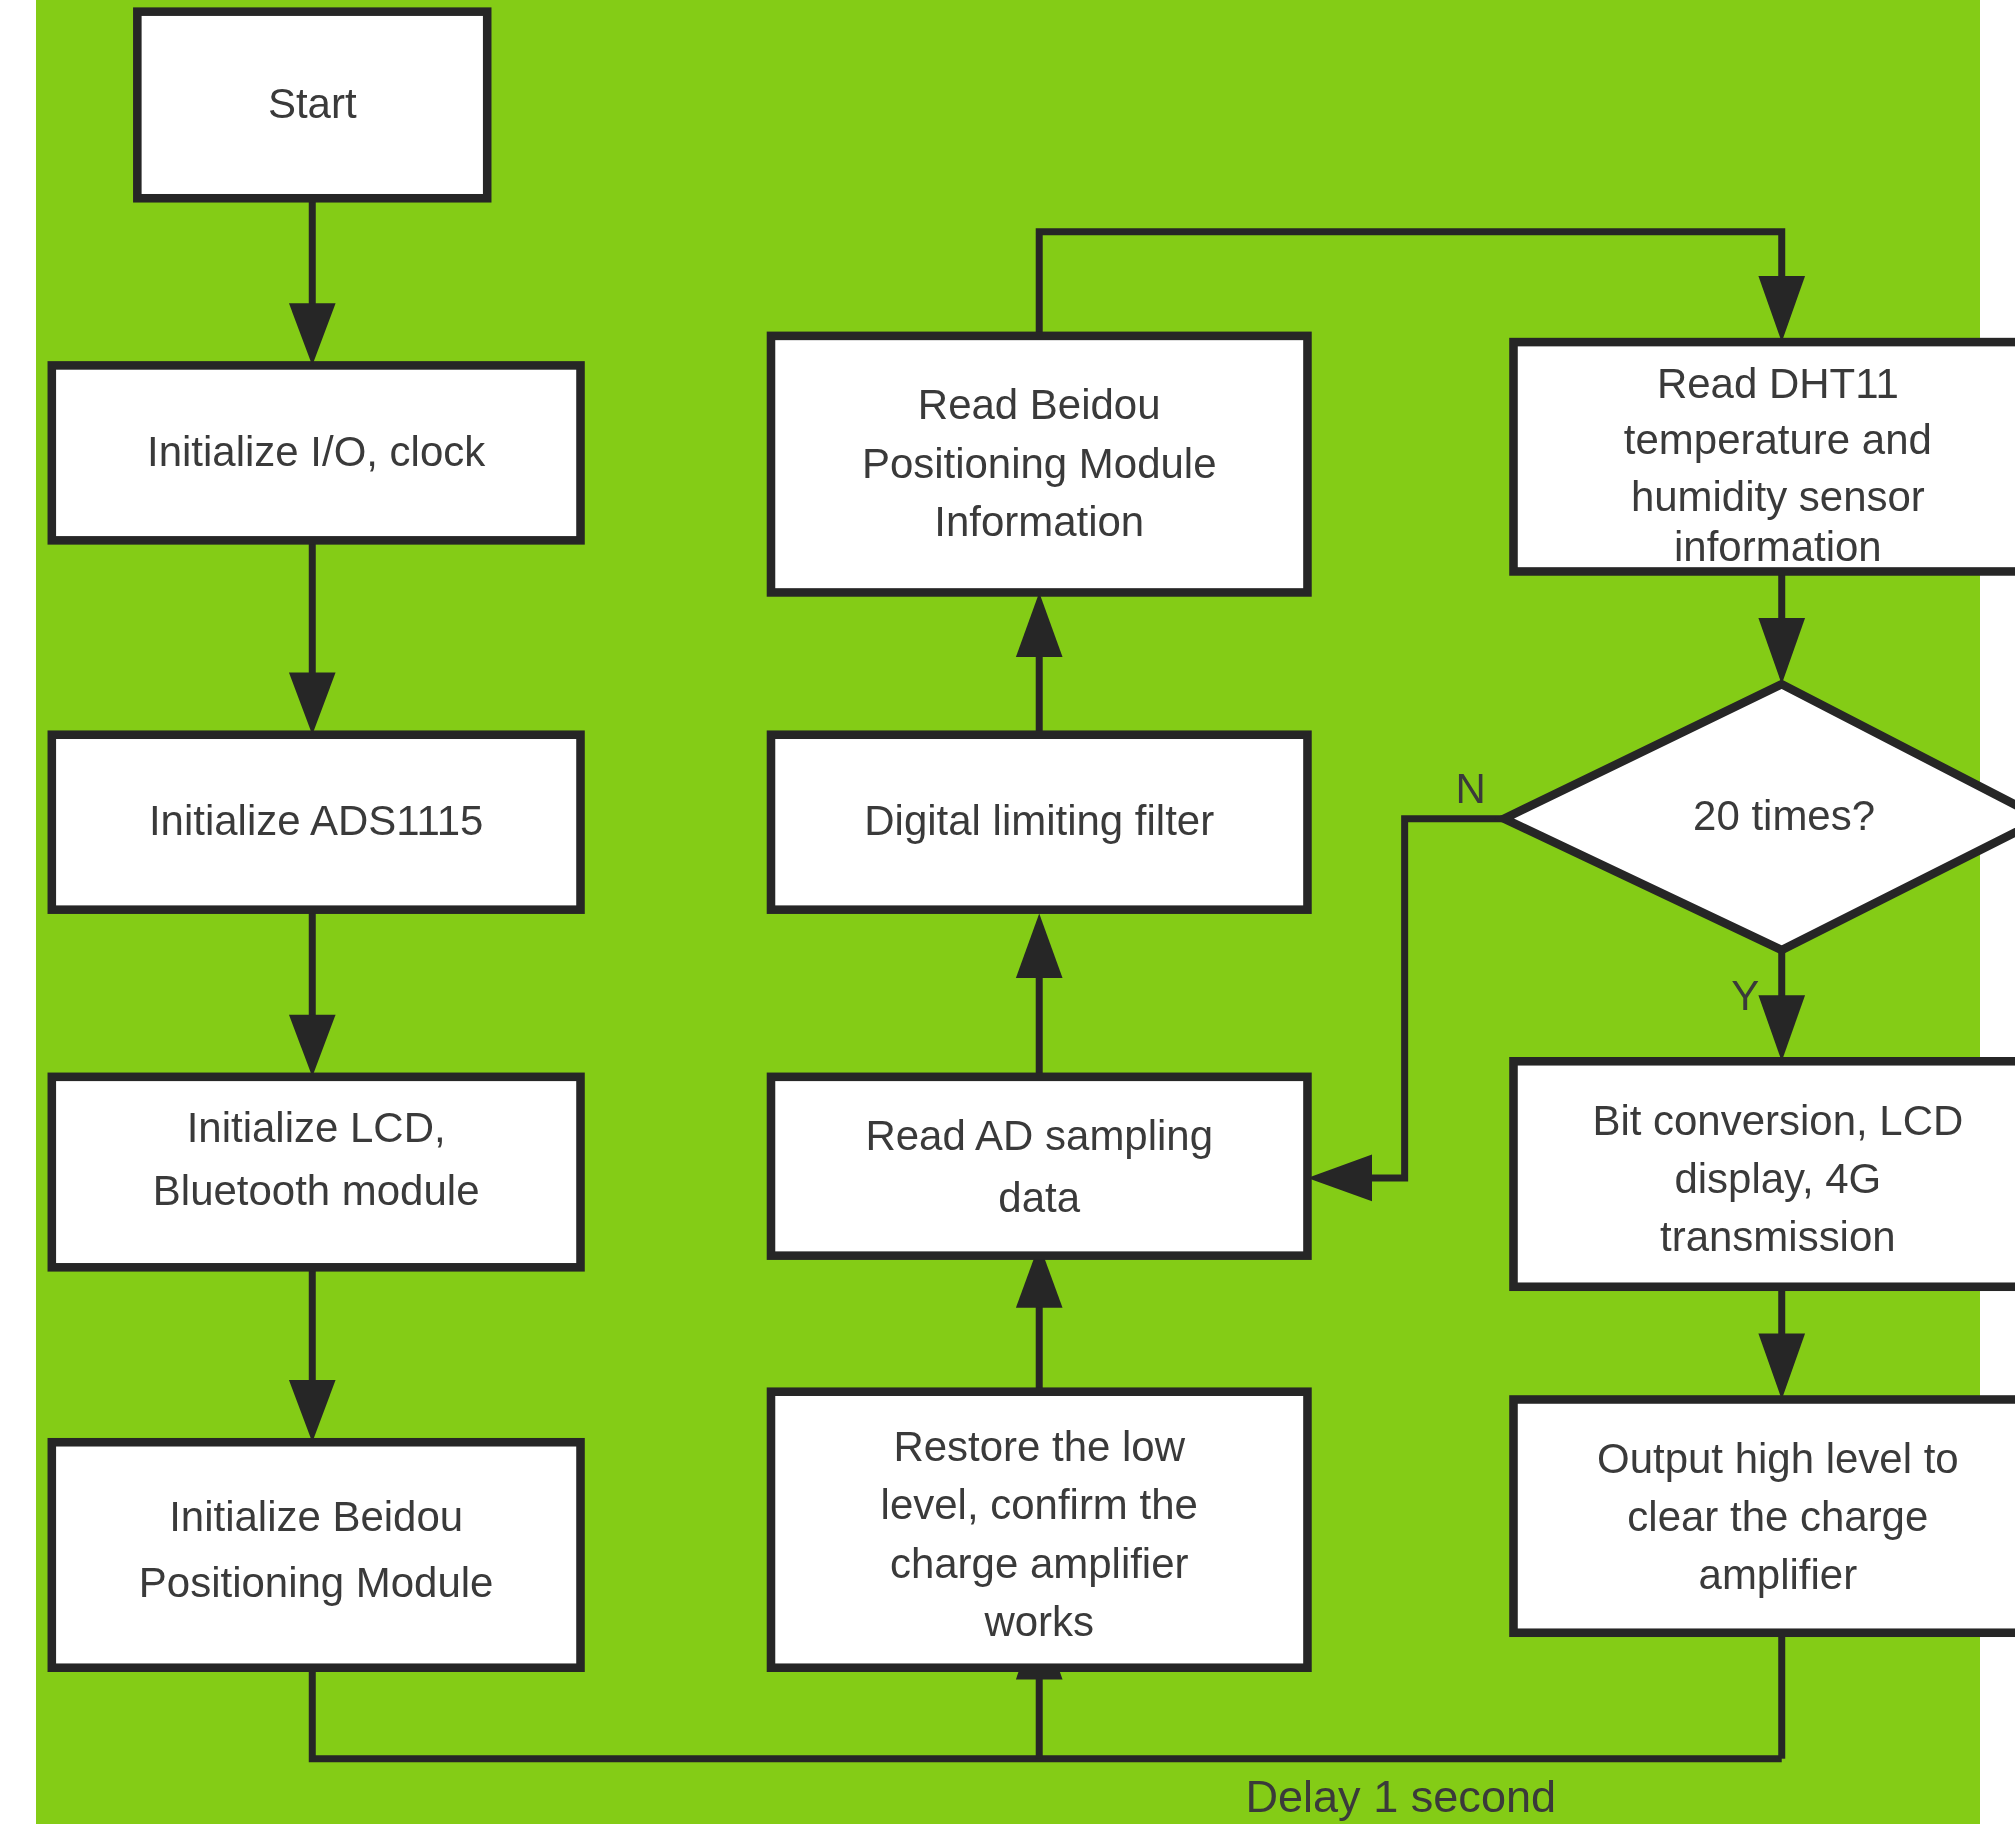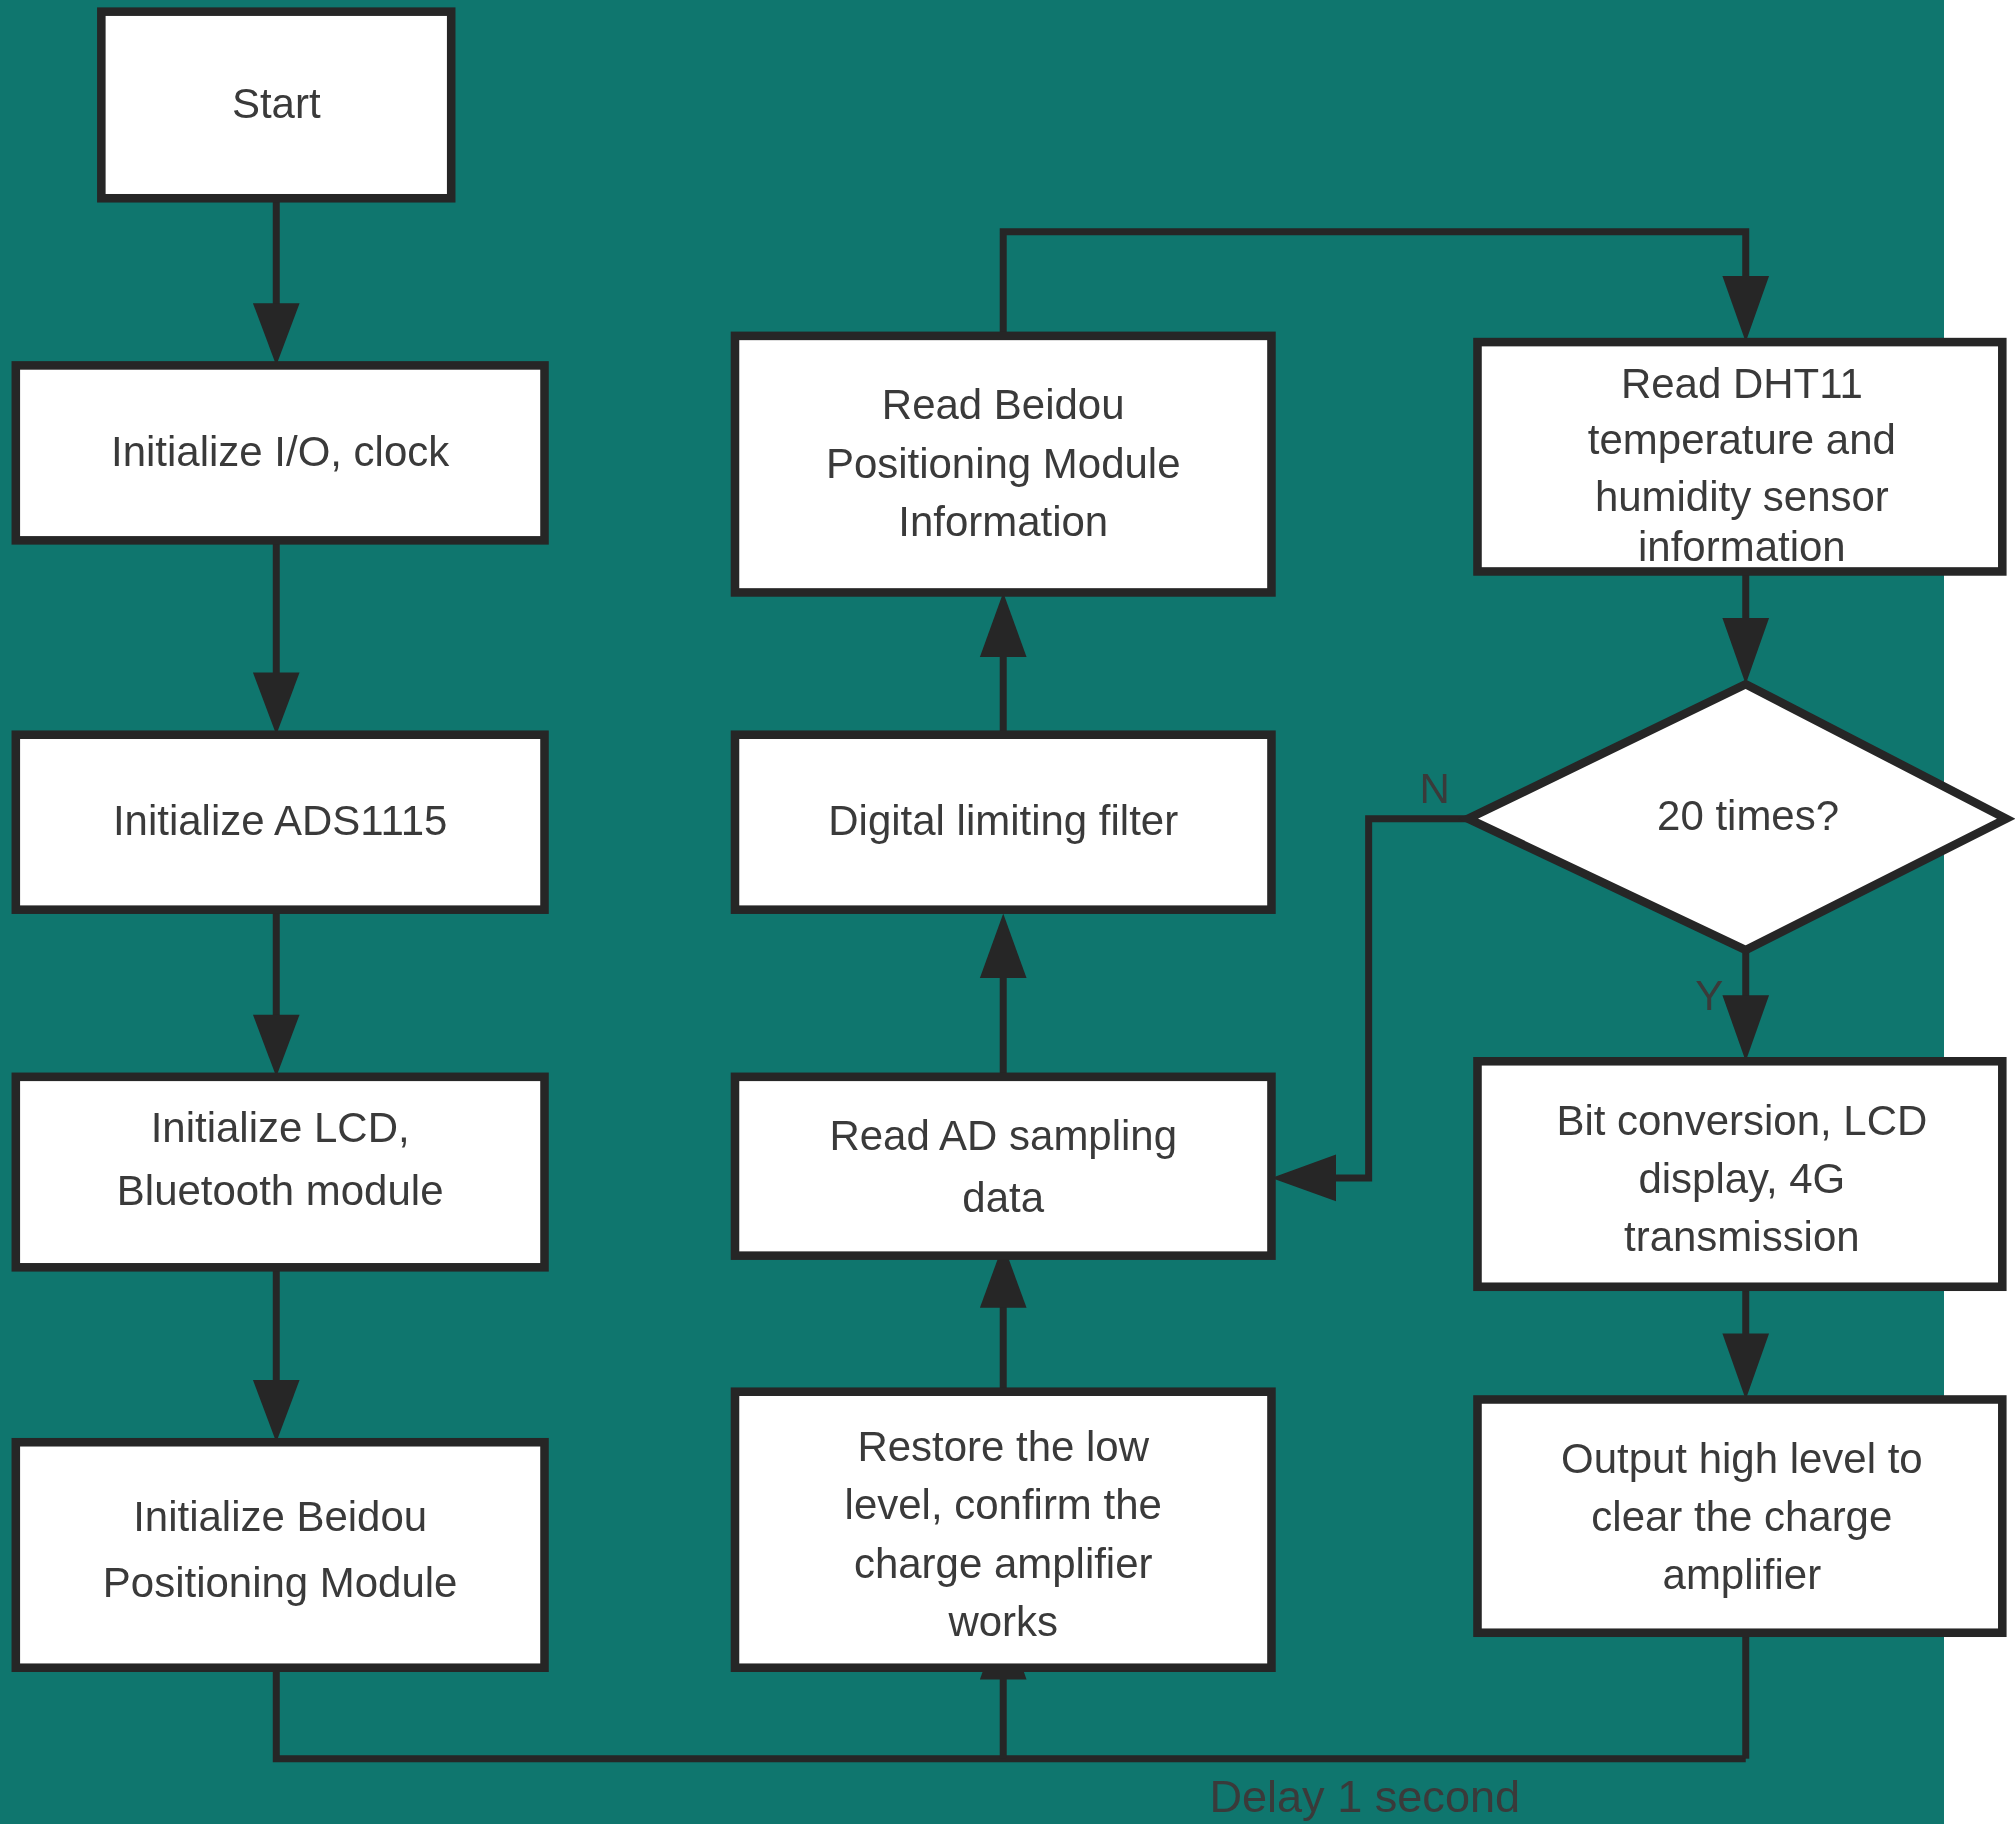--- a/index.html
+++ b/index.html
@@ -4,22 +4,23 @@
 <style>
   html, body {
     margin: 0;
     padding: 0;
     background: #ffffff;
   }
   #flow-root {
     position: relative;
     width: 1944px;
     height: 1824px;
-    background: #0f766e;
-    font-family: "Liberation Sans", sans-serif;
+    background: #84cc16;
+    font-family: "Liberation Sans", sans-serif;
+    margin-left: 36px;
   }
   svg.flow-canvas {
     position: absolute;
     inset: 0;
     width: 2015px;
     height: 1824px;
     display: block;
   }
   .node-rect {
     fill: #ffffff;

